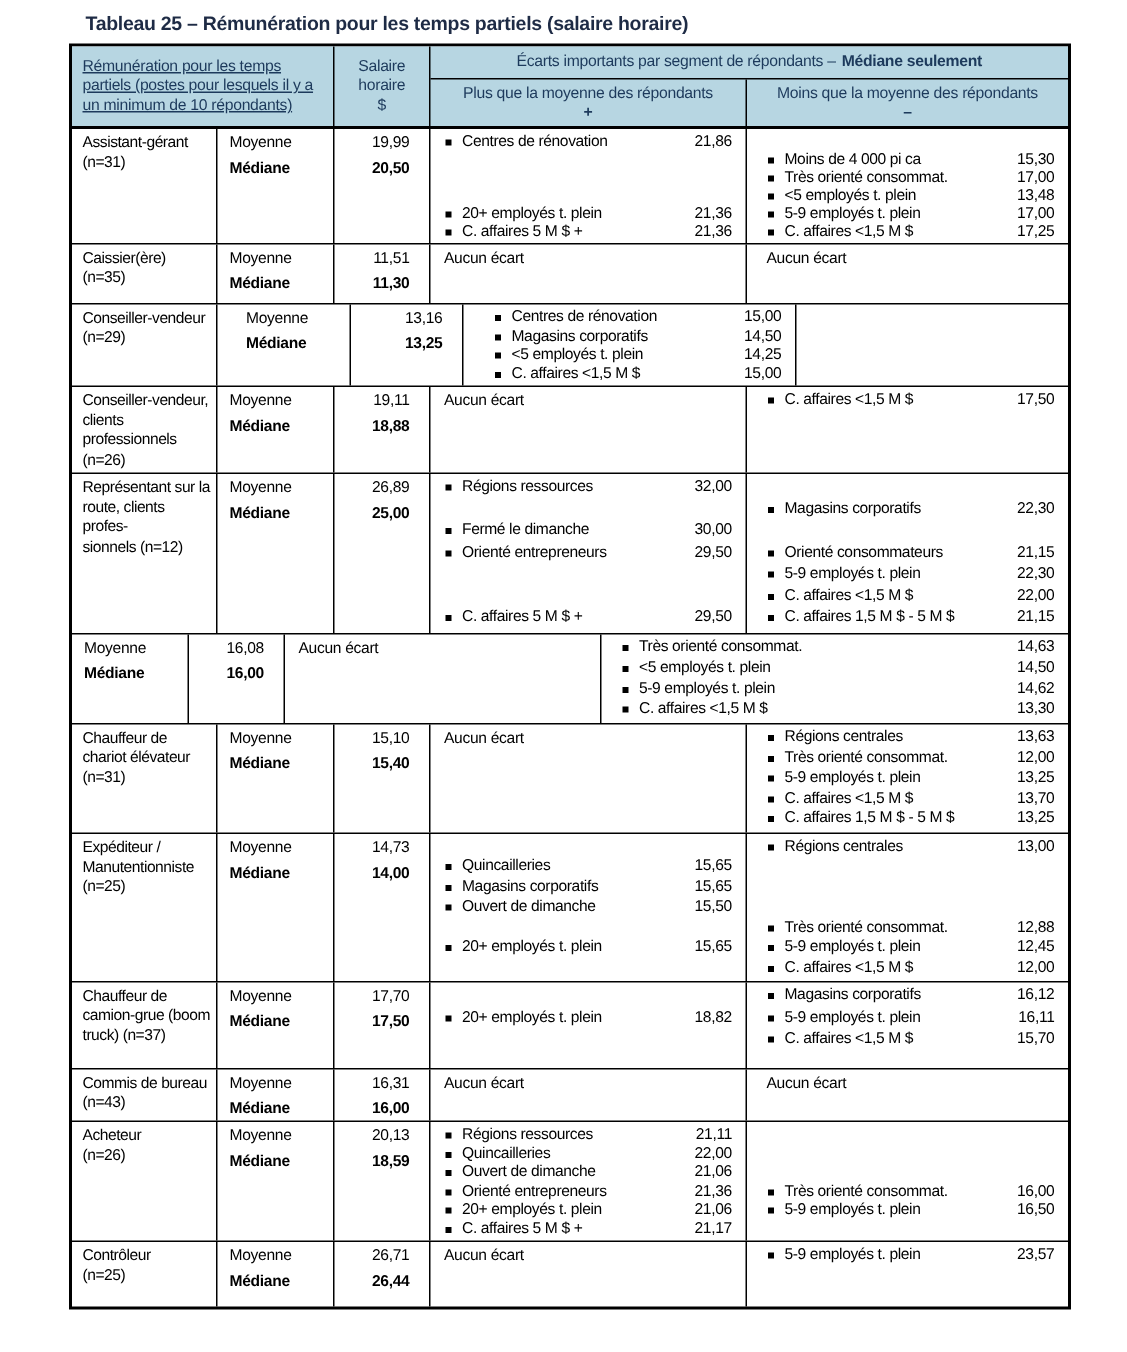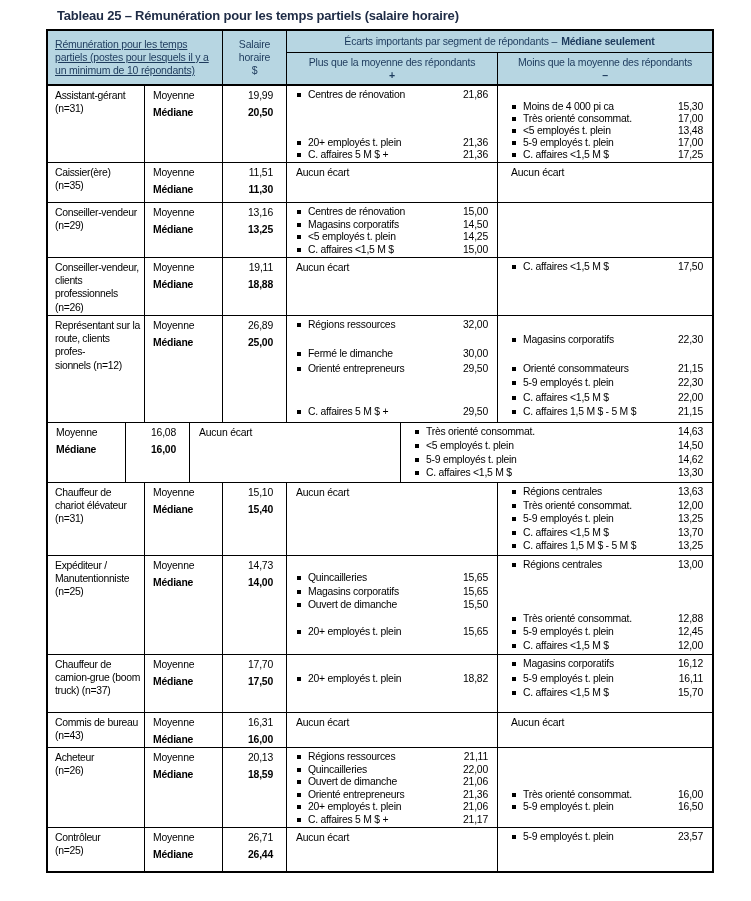--- a/index.html
+++ b/index.html
@@ -194,21 +194,21 @@
           <div class="stat-line val-mean">11,51</div>
           <div class="stat-line val-median">11,30</div>
         </div>
         <div class="c c-plus">
           <div class="no-gap">Aucun écart</div>
         </div>
         <div class="c c-moins">
           <div class="no-gap">Aucun écart</div>
         </div>
       </div>
-      <div class="trow" style="height: 55px;">
+      <div class="trow" style="height: 55px; gap: 11px;">
         <div class="c c-job"><span>Conseiller-vendeur
 (n=29)</span></div>
         <div class="c c-stat">
           <div class="stat-line stat-mean">Moyenne</div>
           <div class="stat-line stat-median">Médiane</div>
         </div>
         <div class="c c-val">
           <div class="stat-line val-mean">13,16</div>
           <div class="stat-line val-median">13,25</div>
         </div>

